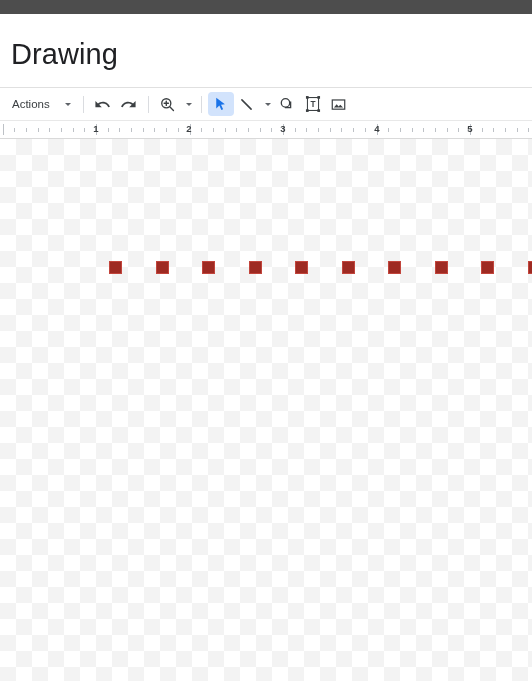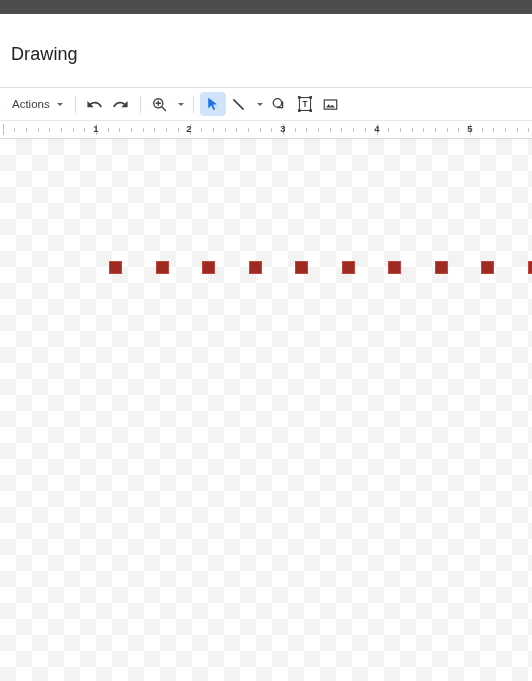--- a/index.html
+++ b/index.html
@@ -26,21 +26,21 @@
   .header {
     position: relative;
     height: 73px;
     background: #ffffff;
     border-bottom: 1px solid #e0e0e0;
   }
   .doc-title {
     position: absolute;
     left: 11px;
     top: 26px;
-    font-size: 18px;
+    font-size: 29px;
     color: #202124;
     letter-spacing: 0.1px;
     line-height: 28px;
     font-weight: 400;
   }
   .autosave {
     position: absolute;
     left: 233px;
     top: 37px;
     font-size: 11.5px;
@@ -63,21 +63,21 @@
     align-items: center;
     justify-content: center;
     height: 24px;
     border-radius: 4px;
     cursor: default;
   }
   .tb-text {
     padding: 0 6px 0 4px;
     font-size: 11.5px;
     color: #3c4043;
-    gap: 4px;
+    gap: 12px;
   }
   .tb-icon {
     width: 26px;
   }
   .tb-active {
     background: #d2e3fc;
   }
   .tb-sep {
     width: 1px;
     height: 17px;

